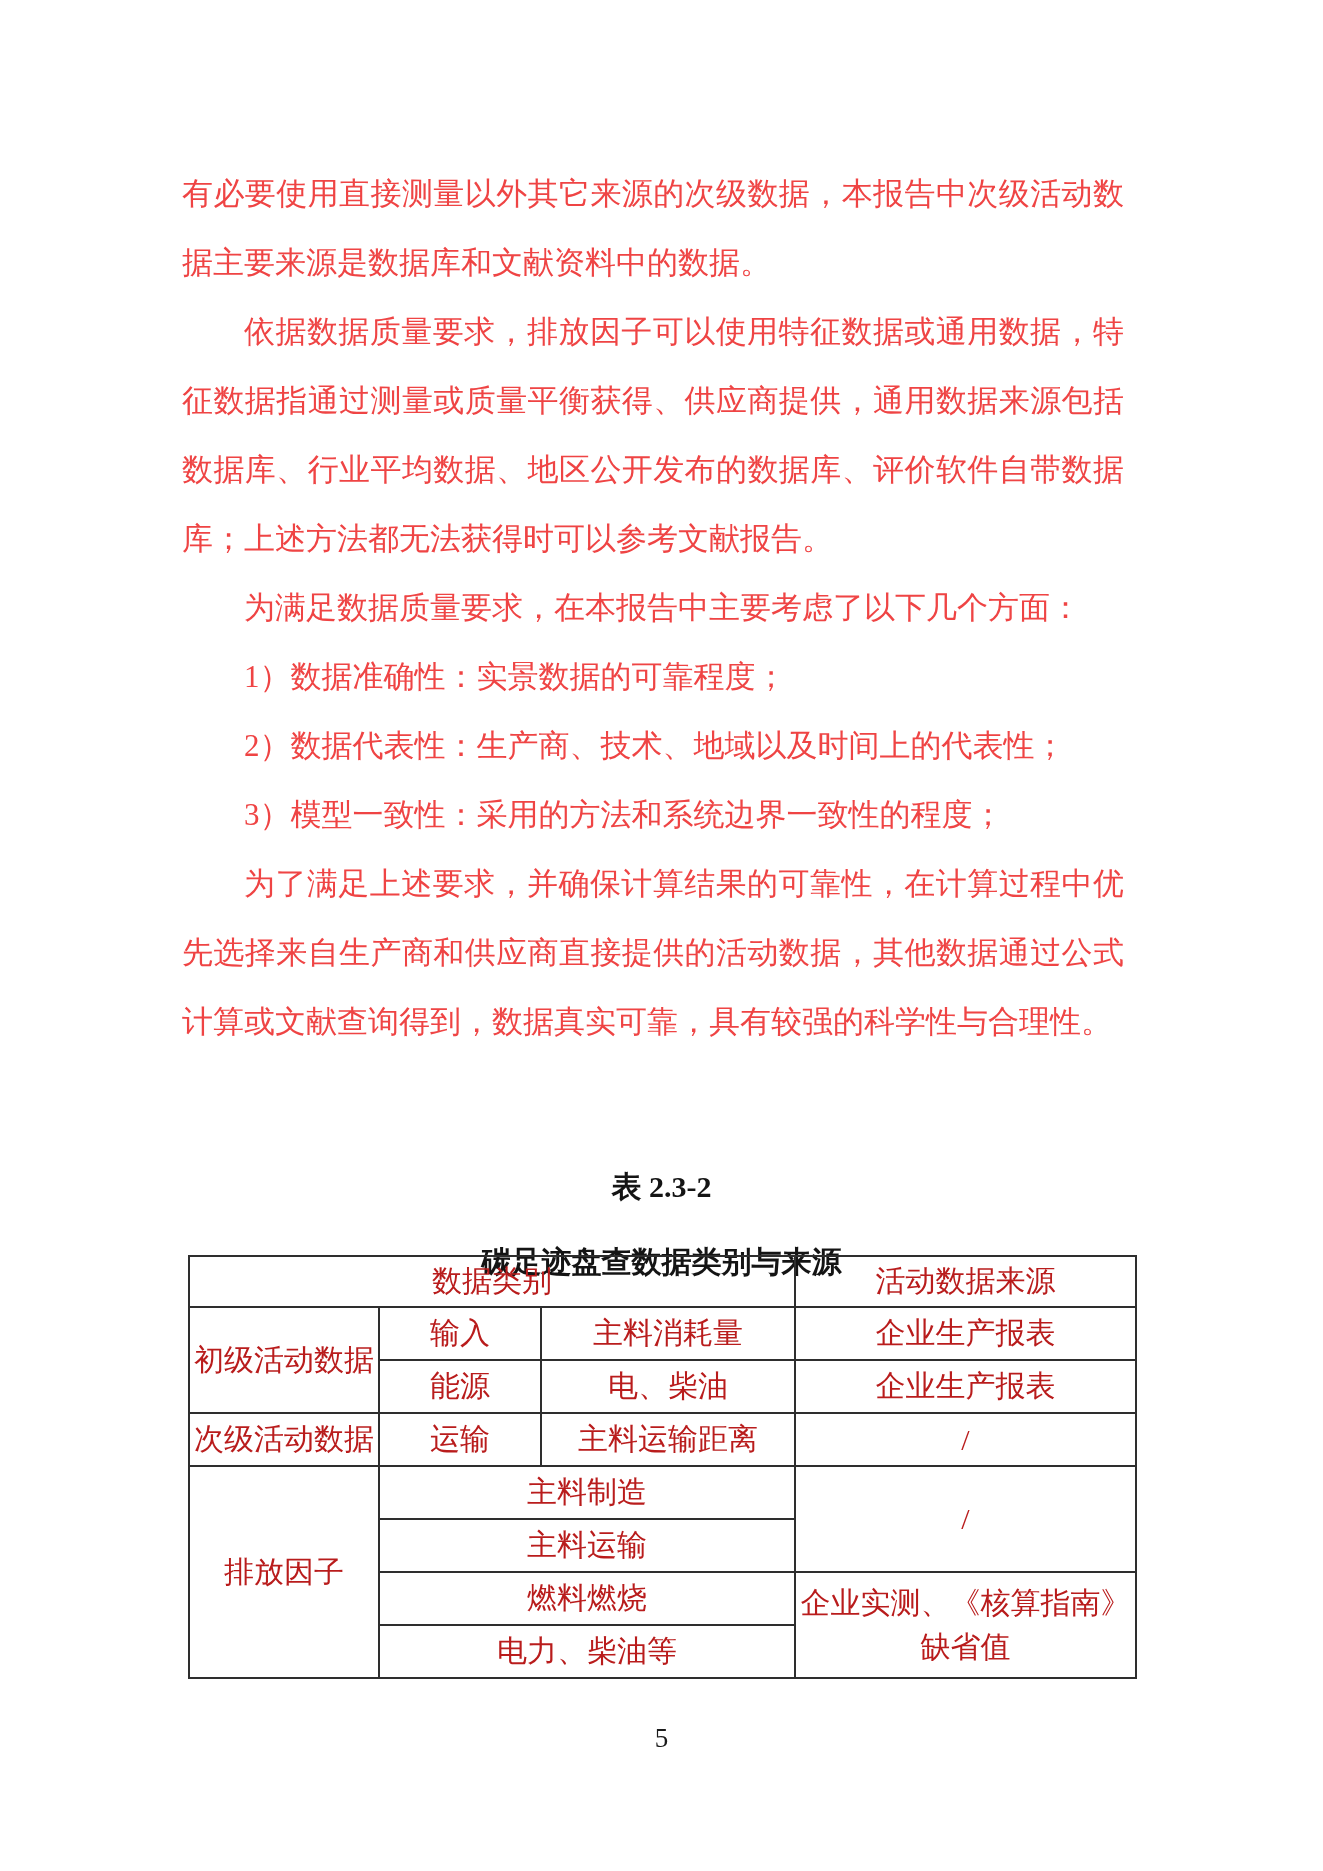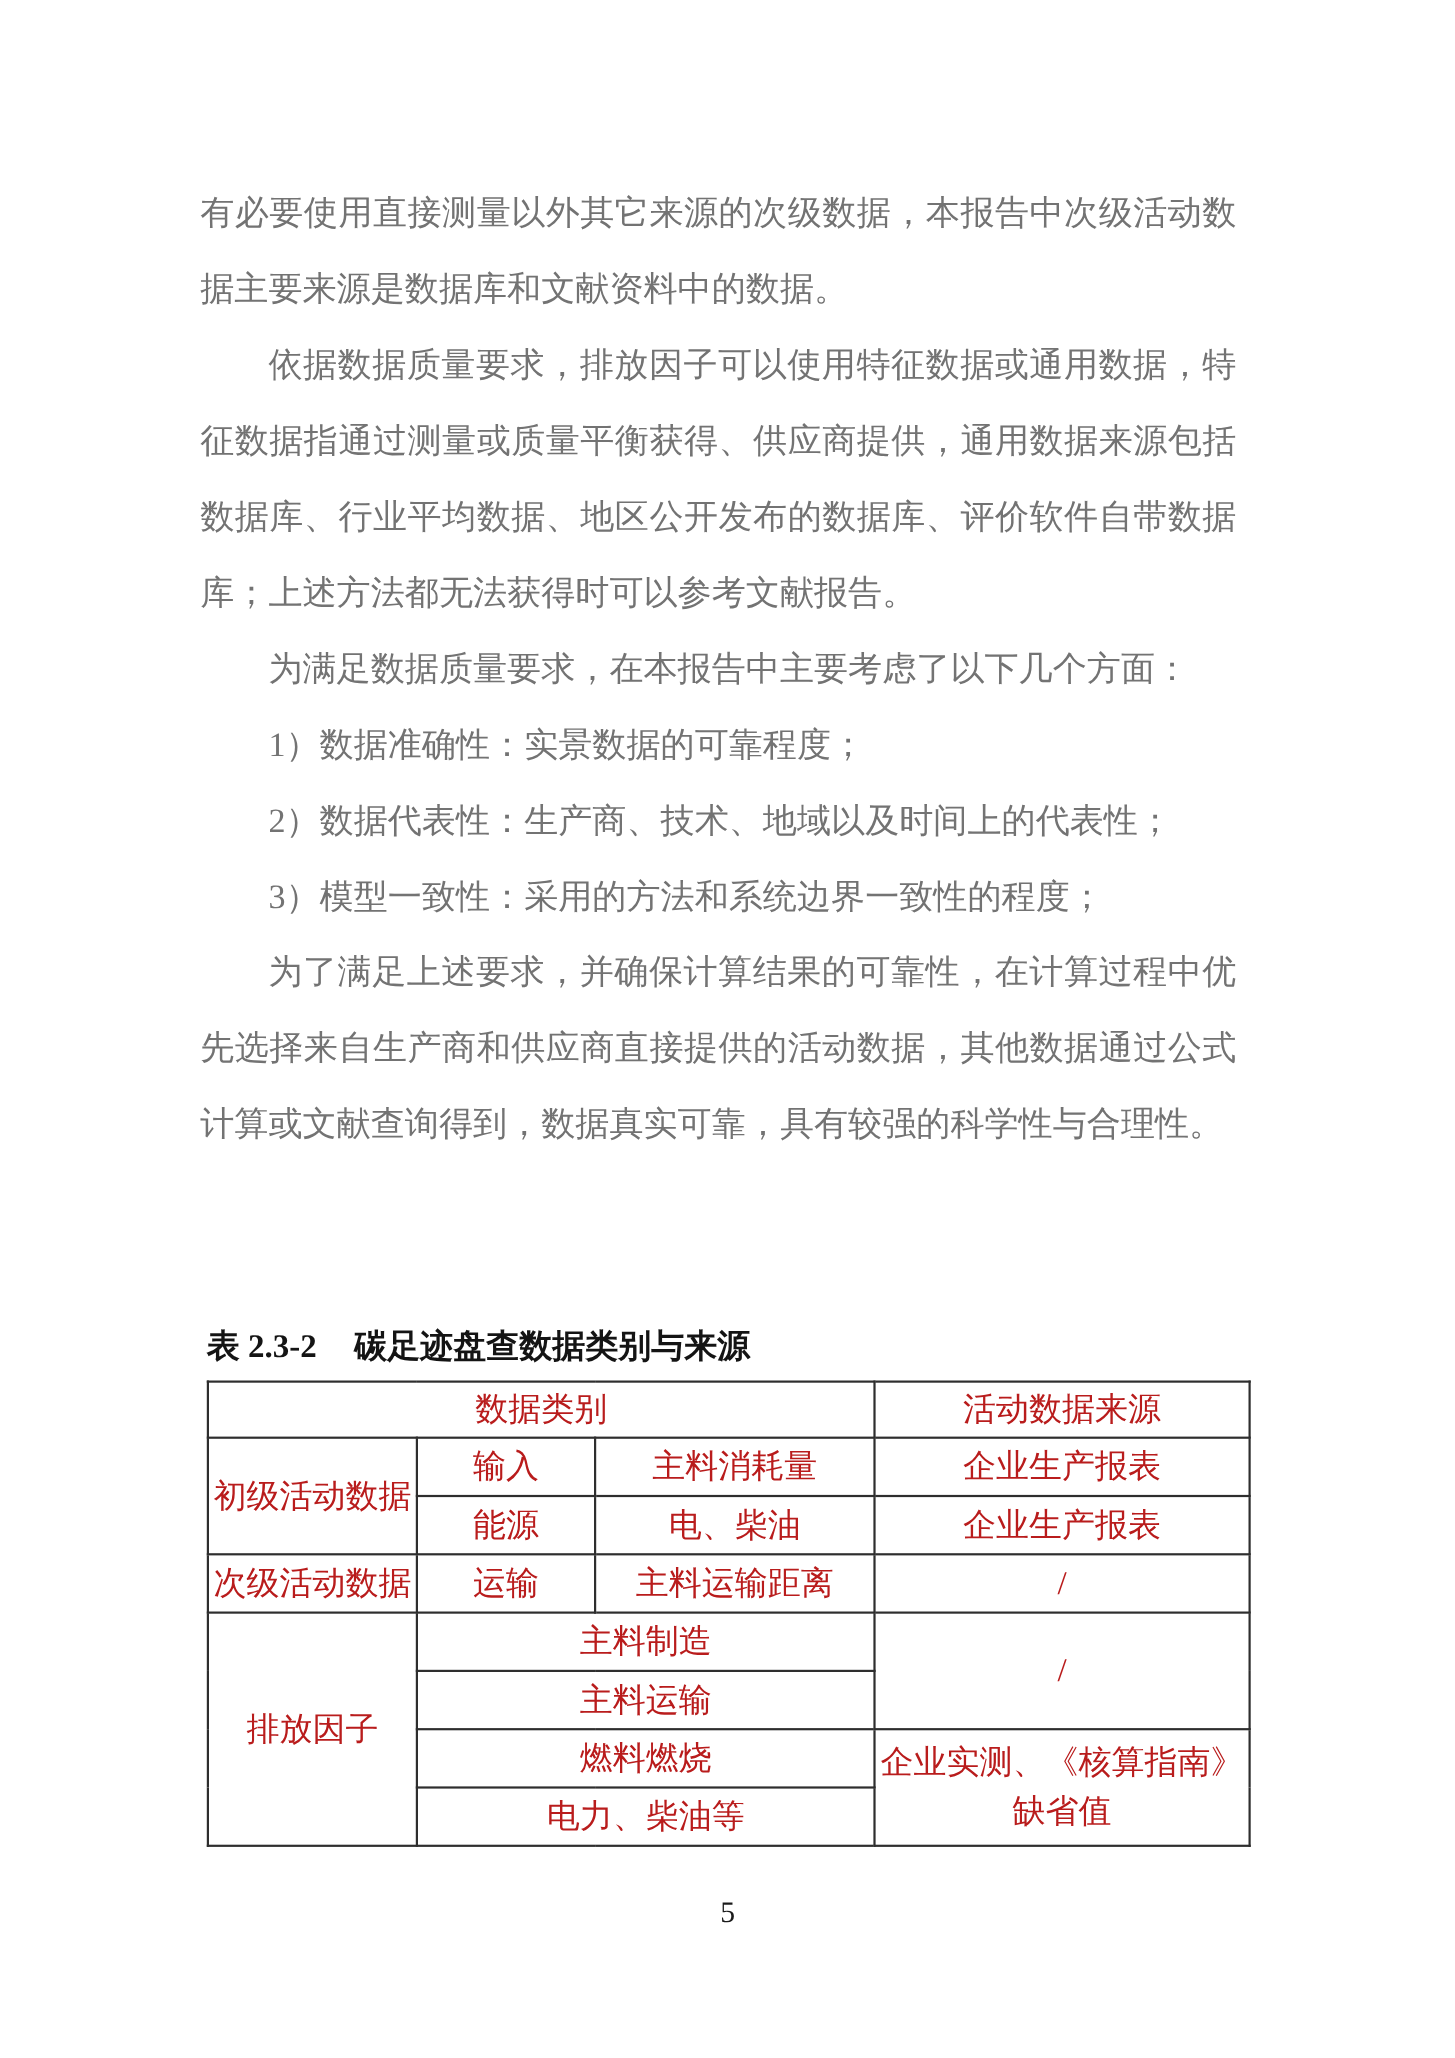--- a/index.html
+++ b/index.html
@@ -22,39 +22,40 @@
     top: 159px;
     width: 942px;
   }
   .text-block p {
     margin: 0;
     font-size: 31px;
     line-height: 69px;
     text-align: justify;
     text-justify: inter-ideograph;
     letter-spacing: 0;
-    color: #737373;
+    color: #ef4444;
   }
   p.indent-none { text-indent: 0; }
   p.indent-head { text-indent: 31px; }
   p.indent-body { text-indent: 62px; }
 
   .table-caption {
     position: absolute;
     left: 188px;
     top: 1194px;
     width: 947px;
     height: 61px;
     display: flex;
-    justify-content: flex-start;
+    justify-content: center;
     align-items: center;
     gap: 34px;
     font-weight: bold;
     font-size: 30px;
     color: #141414;
+    flex-direction: column;
   }
   table.data-table {
     position: absolute;
     left: 188px;
     top: 1255px;
     width: 947px;
     border-collapse: collapse;
     table-layout: fixed;
   }
   table.data-table td {

